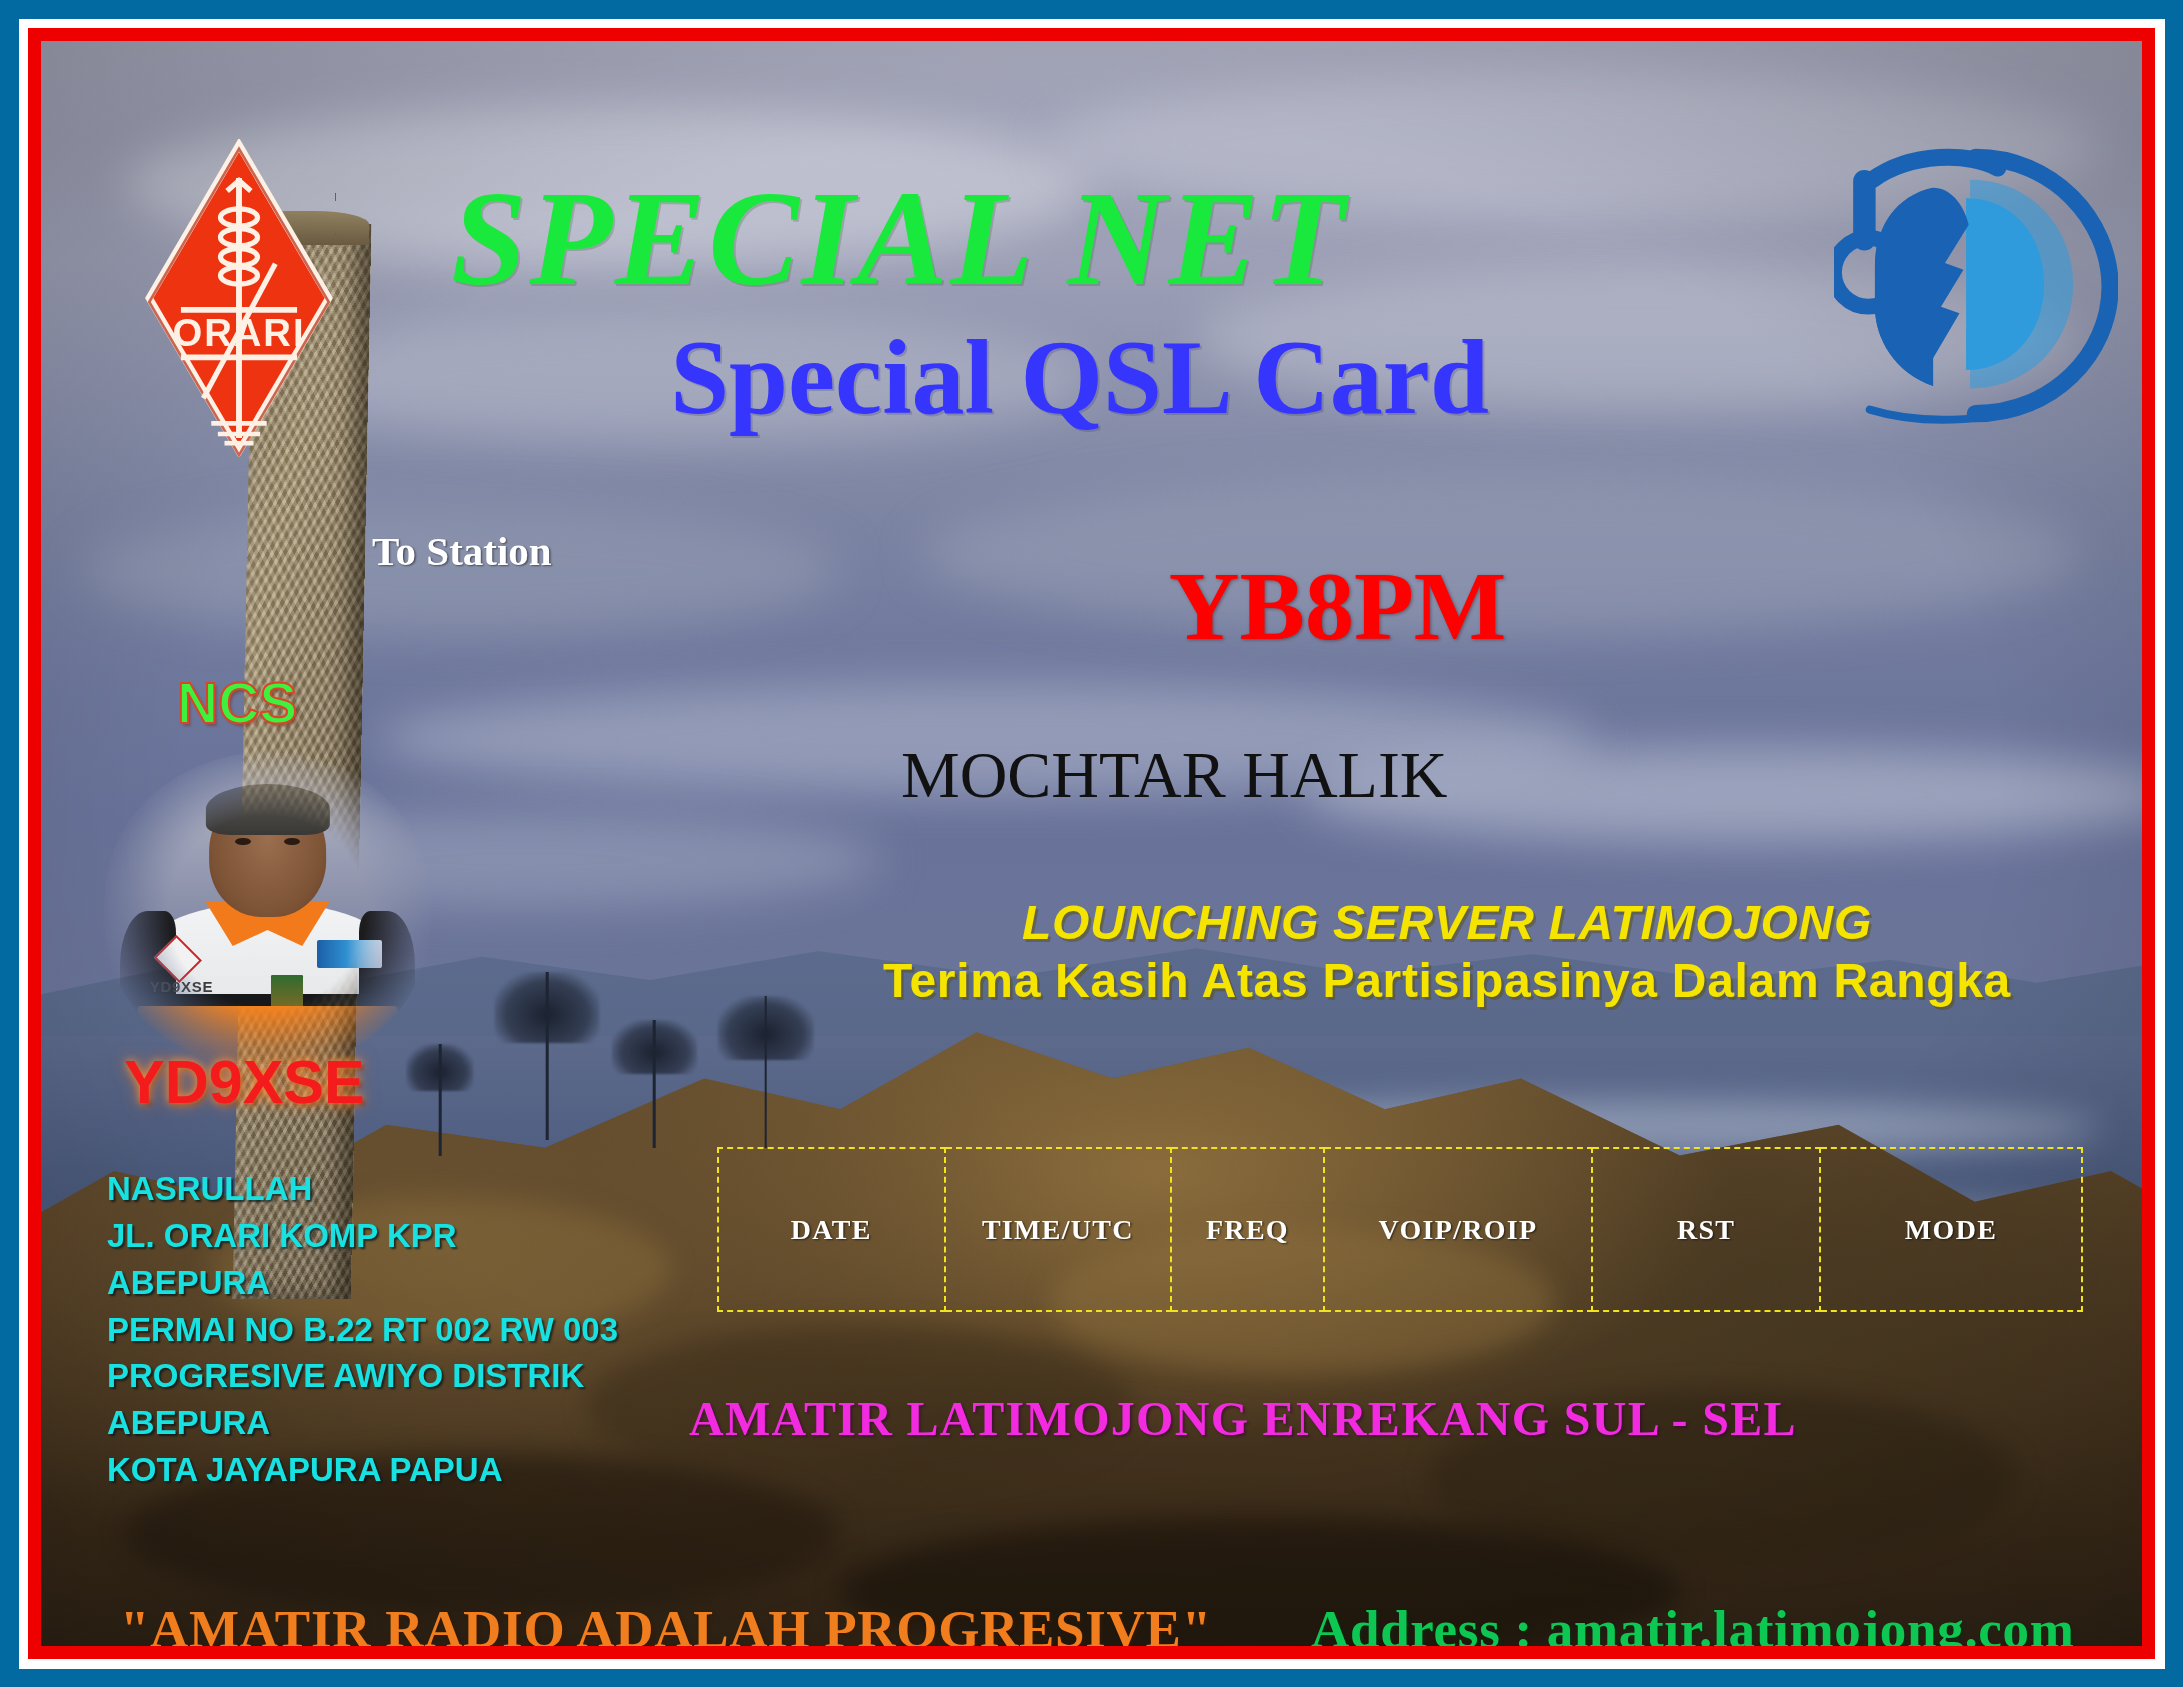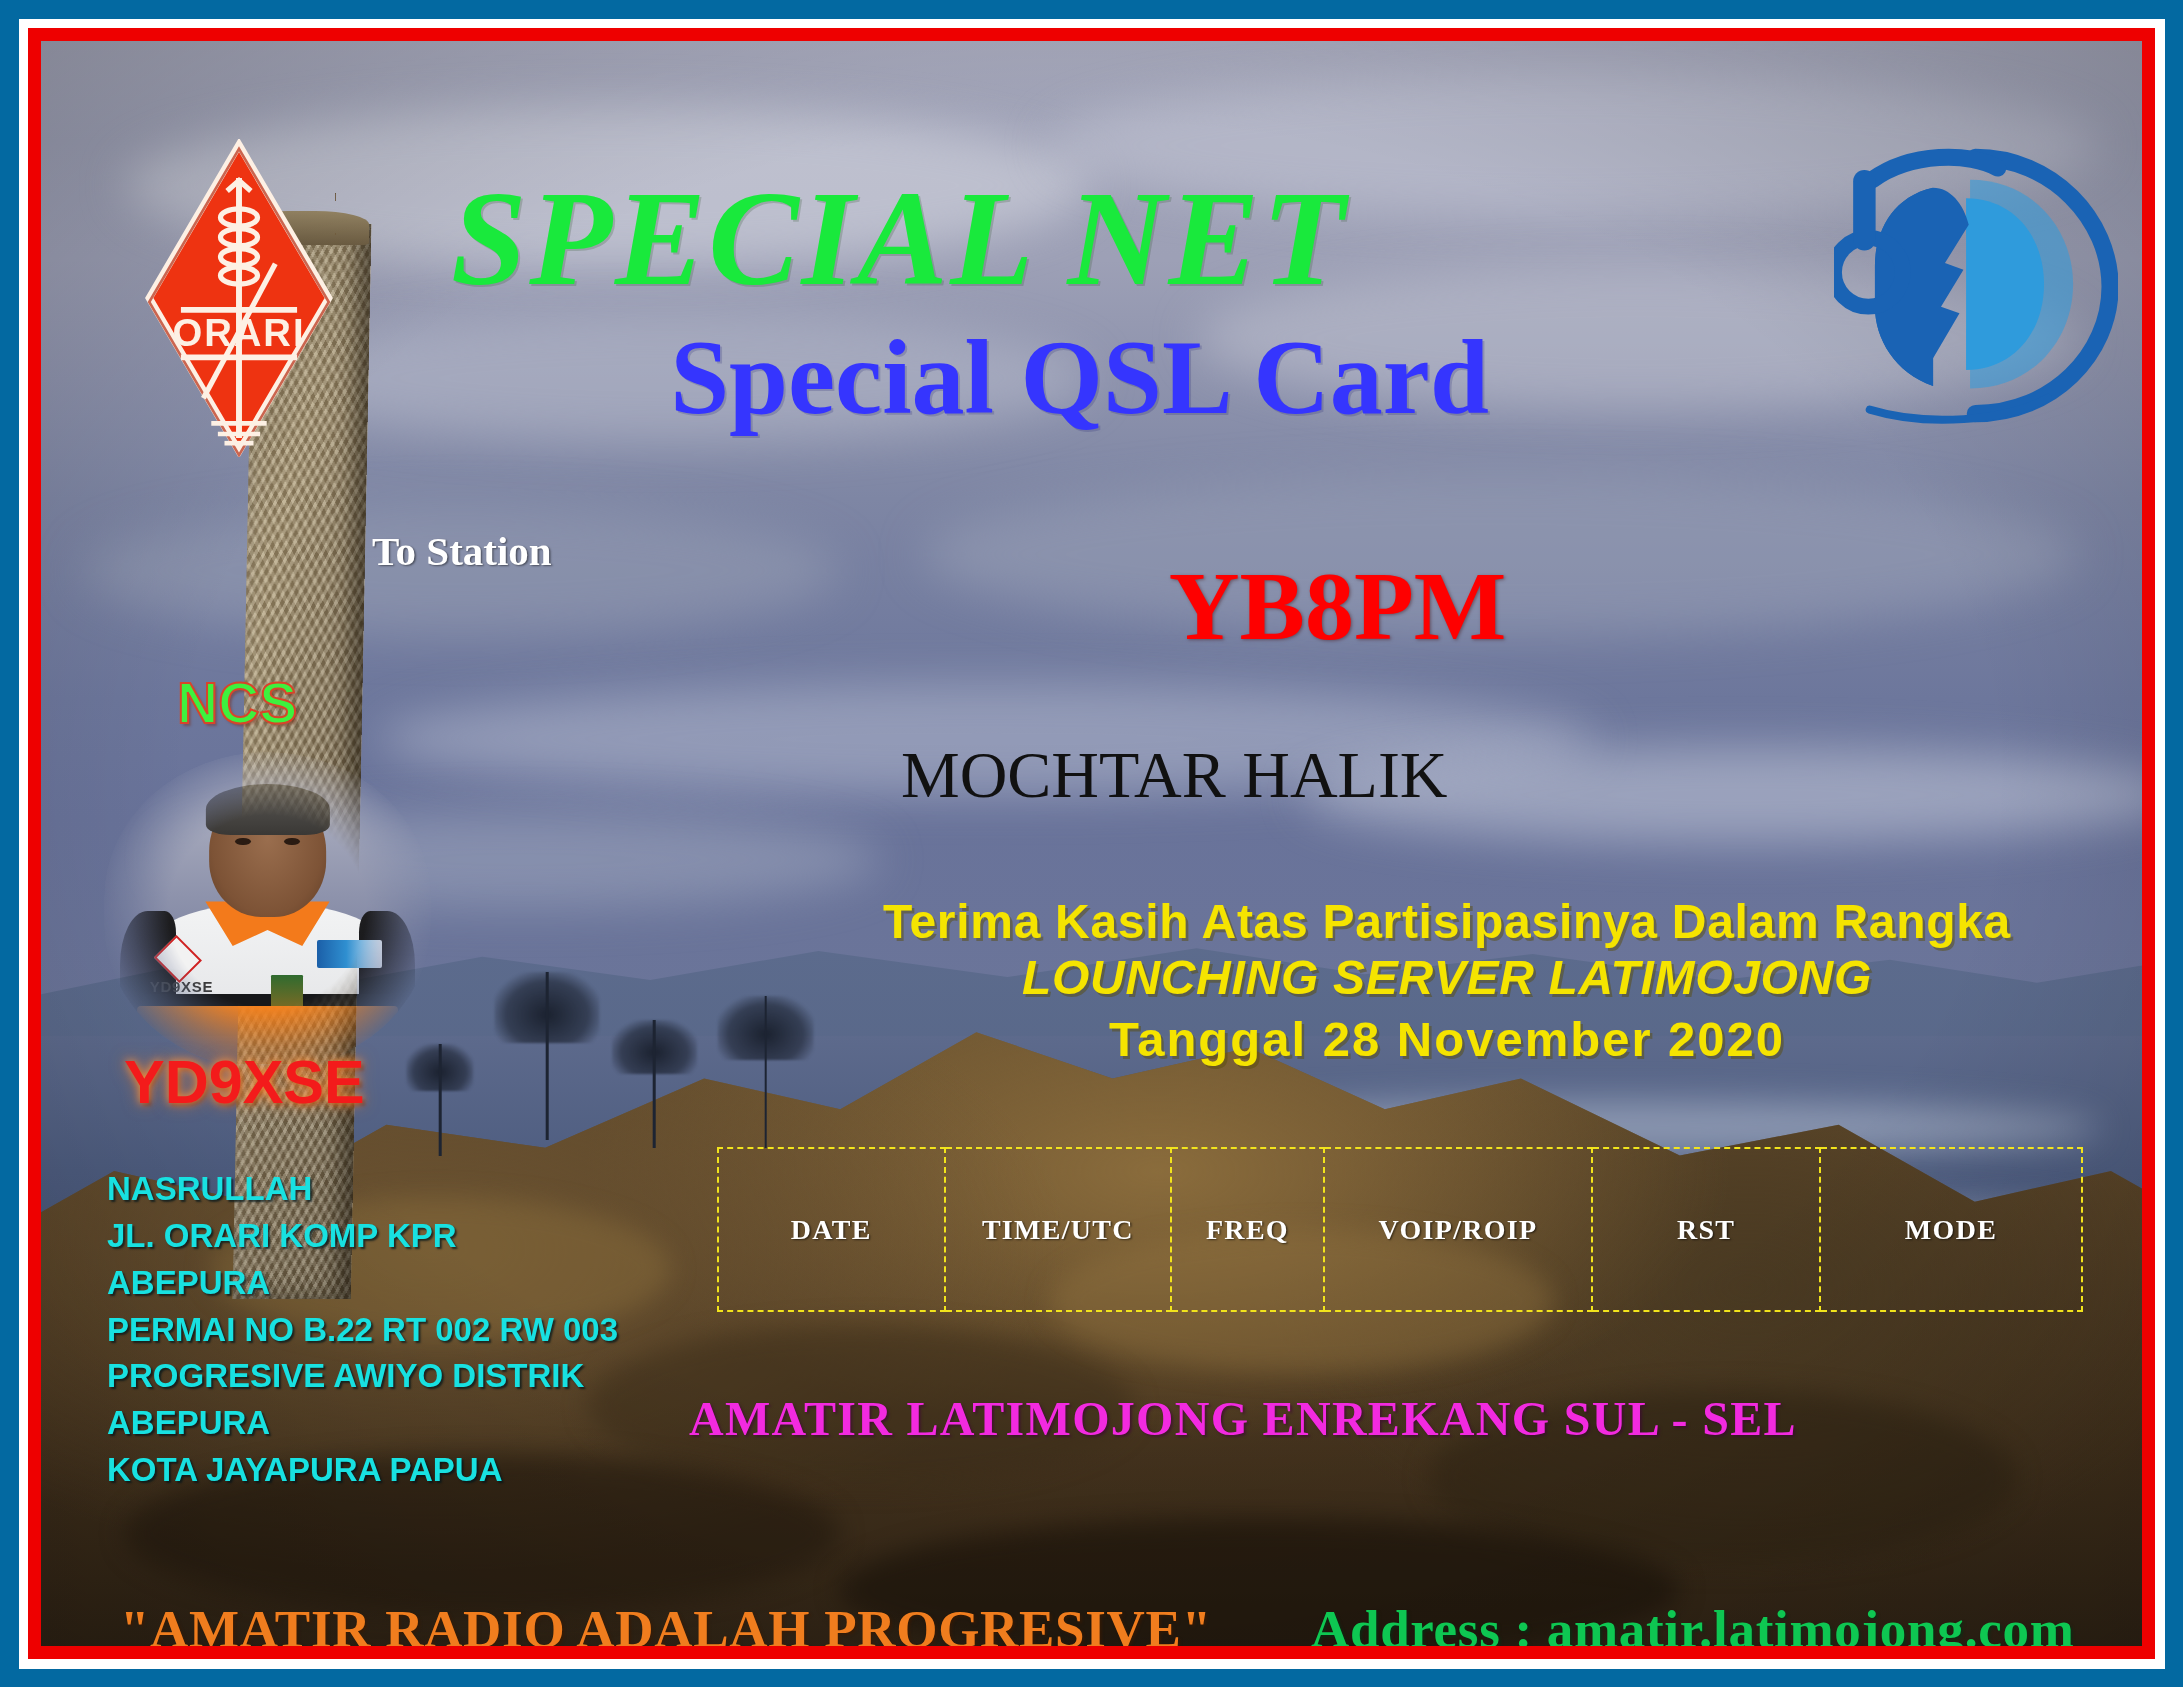--- a/index.html
+++ b/index.html
@@ -463,23 +463,22 @@
       </div>
 
       <div class="title-net">SPECIAL NET</div>
       <div class="title-qsl">Special QSL Card</div>
 
       <div class="to-station">To Station</div>
       <div class="callsign">YB8PM</div>
       <div class="opname">MOCHTAR HALIK</div>
 
       <div class="ty-wrap">
+        <div class="ty-line ty2">LOUNCHING SERVER LATIMOJONG</div>
         <div class="ty-line ty1">Terima Kasih Atas Partisipasinya Dalam Rangka</div>
-        <div class="ty-line ty2">LOUNCHING SERVER LATIMOJONG</div>
-        <div class="ty-line ty3">Tanggal  28  November  2020</div>
       </div>
 
       <div class="ncs">NCS</div>
 
       <div class="photo">
         <div class="ph-bg"></div>
         <div class="ph-body"></div>
         <div class="ph-shoulder l"></div>
         <div class="ph-shoulder r"></div>
         <div class="ph-collar"></div>

